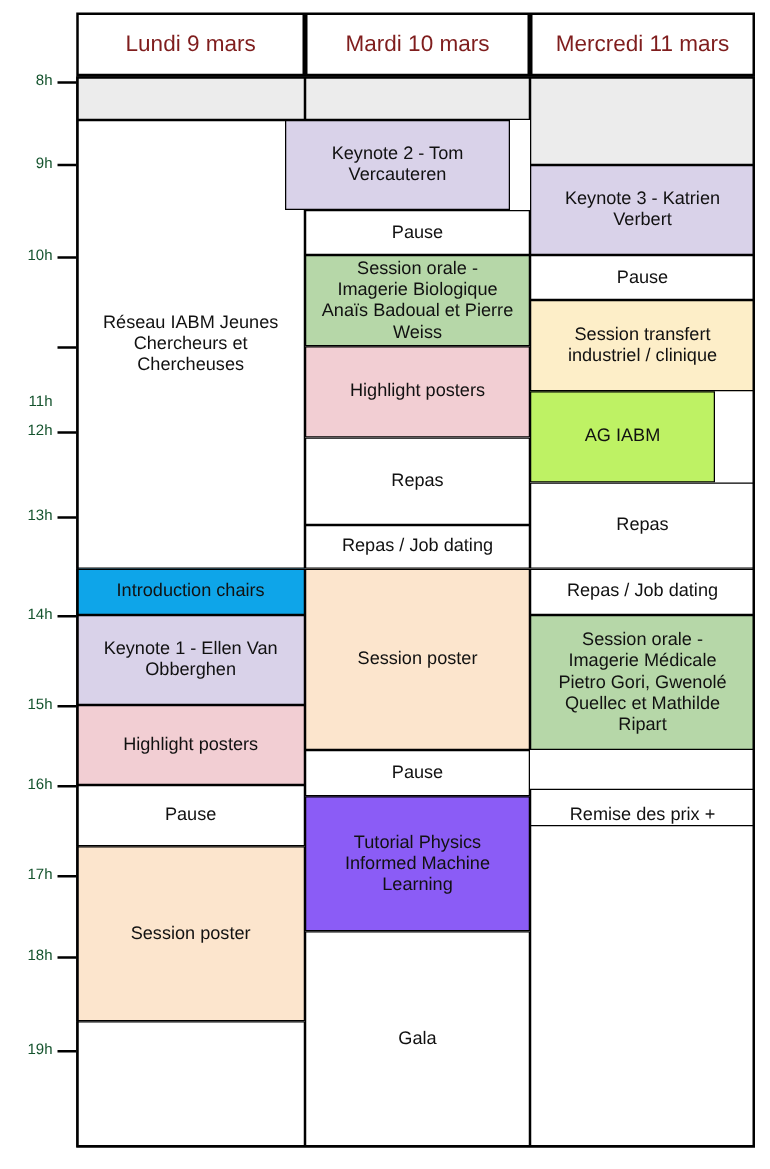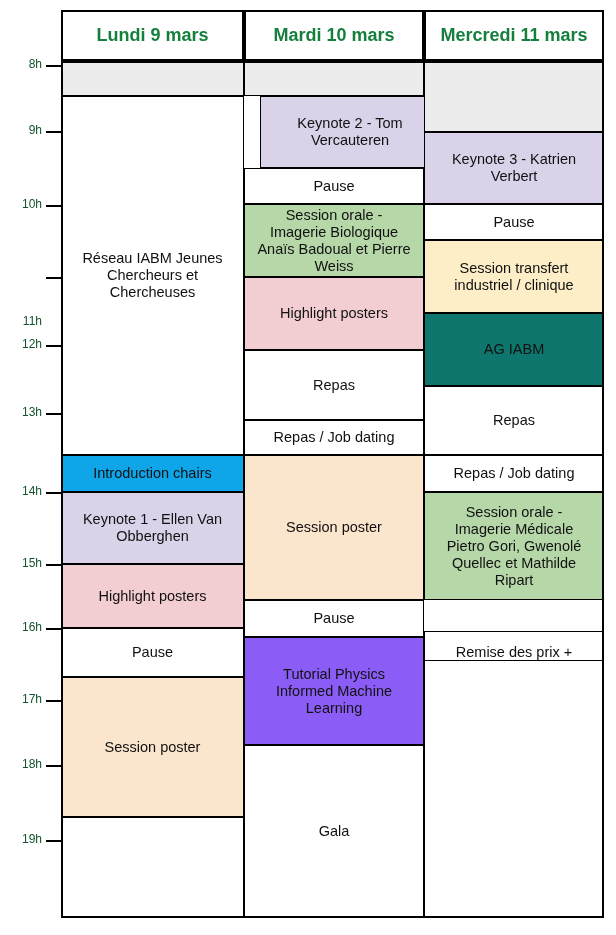--- a/index.html
+++ b/index.html
@@ -33,23 +33,23 @@
     border-top: 2px solid #000;
   }
   .col-header {
     position: absolute;
     box-sizing: border-box;
     border: 2px solid #000;
     background: #ffffff;
     display: flex;
     align-items: center;
     justify-content: center;
-    font-weight: bold;
+    font-weight: normal;
     font-size: 18px;
-    color: #15803d;
+    color: #7f1d1d;
     text-align: center;
   }
   .cell {
     position: absolute;
     box-sizing: border-box;
     border: 1px solid #000;
     display: flex;
     align-items: center;
     justify-content: center;
     text-align: center;
@@ -132,21 +132,21 @@
       </div>
       <div class="cell" style="left: 61px; top: 817px; width: 183px; height: 101px; background: rgb(255, 255, 255);">
         <span class="cell-text"></span>
       </div>
       <div class="col-header" style="left: 244px; top: 10px; width: 180px; height: 51px;">
         <span>Mardi 10 mars</span>
       </div>
       <div class="cell" style="left: 244px; top: 61px; width: 180px; height: 35px; background: rgb(236, 236, 236);">
         <span class="cell-text"></span>
       </div>
-      <div class="cell" style="left: 260px; top: 96px; width: 180px; height: 72px; background: rgb(217, 210, 233);">
+      <div class="cell" style="left: 228px; top: 96px; width: 180px; height: 72px; background: rgb(217, 210, 233);">
         <span class="cell-text">Keynote 2 - Tom
 Vercauteren</span>
       </div>
       <div class="cell" style="left: 244px; top: 168px; width: 180px; height: 36px; background: rgb(255, 255, 255);">
         <span class="cell-text">Pause</span>
       </div>
       <div class="cell" style="left: 244px; top: 204px; width: 180px; height: 73px; background: rgb(182, 215, 168);">
         <span class="cell-text">Session orale -
 Imagerie Biologique
 Anaïs Badoual et Pierre
@@ -185,21 +185,21 @@
         <span class="cell-text">Keynote 3 - Katrien
 Verbert</span>
       </div>
       <div class="cell" style="left: 424px; top: 204px; width: 180px; height: 36px; background: rgb(255, 255, 255);">
         <span class="cell-text">Pause</span>
       </div>
       <div class="cell" style="left: 424px; top: 240px; width: 180px; height: 73px; background: rgb(253, 238, 200); align-items: center;">
         <span class="cell-text">Session transfert
 industriel / clinique</span>
       </div>
-      <div class="cell" style="left: 424px; top: 313px; width: 180px; height: 73px; background: #0f766e; text-align: center;">
+      <div class="cell" style="left: 424px; top: 313px; width: 148px; height: 73px; background: #bef264; text-align: center;">
         <span class="cell-text">AG IABM</span>
       </div>
       <div class="cell" style="left: 424px; top: 386px; width: 180px; height: 69px; background: rgb(255, 255, 255);">
         <span class="cell-text">Repas</span>
       </div>
       <div class="cell" style="left: 424px; top: 455px; width: 180px; height: 37px; background: rgb(255, 255, 255);">
         <span class="cell-text">Repas / Job dating</span>
       </div>
       <div class="cell" style="left: 424px; top: 492px; width: 180px; height: 108px; background: rgb(182, 215, 168);">
         <span class="cell-text">Session orale -

